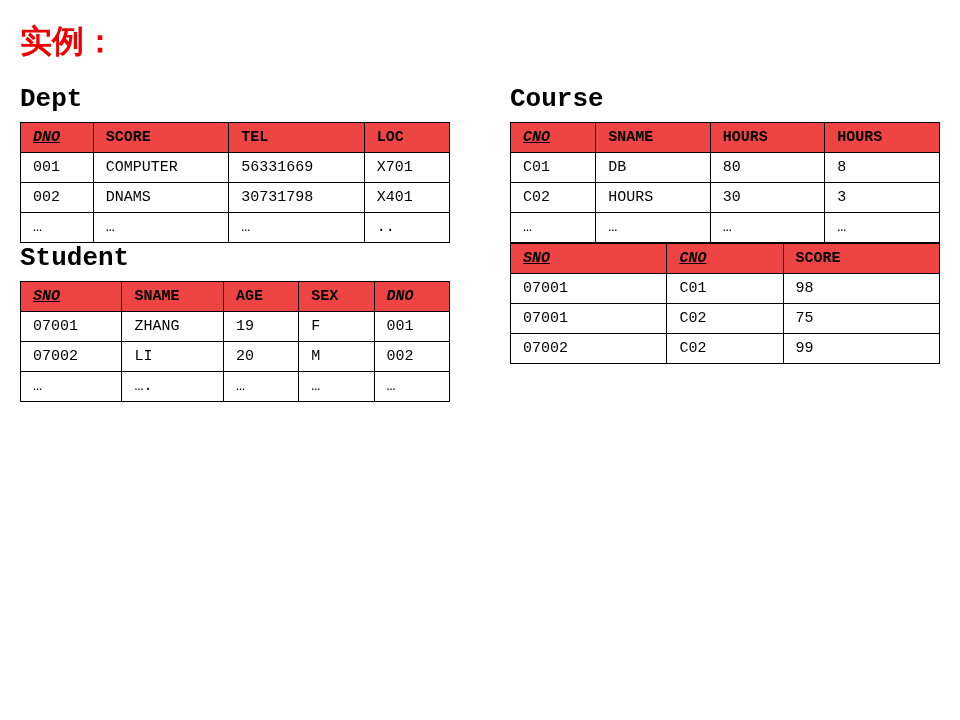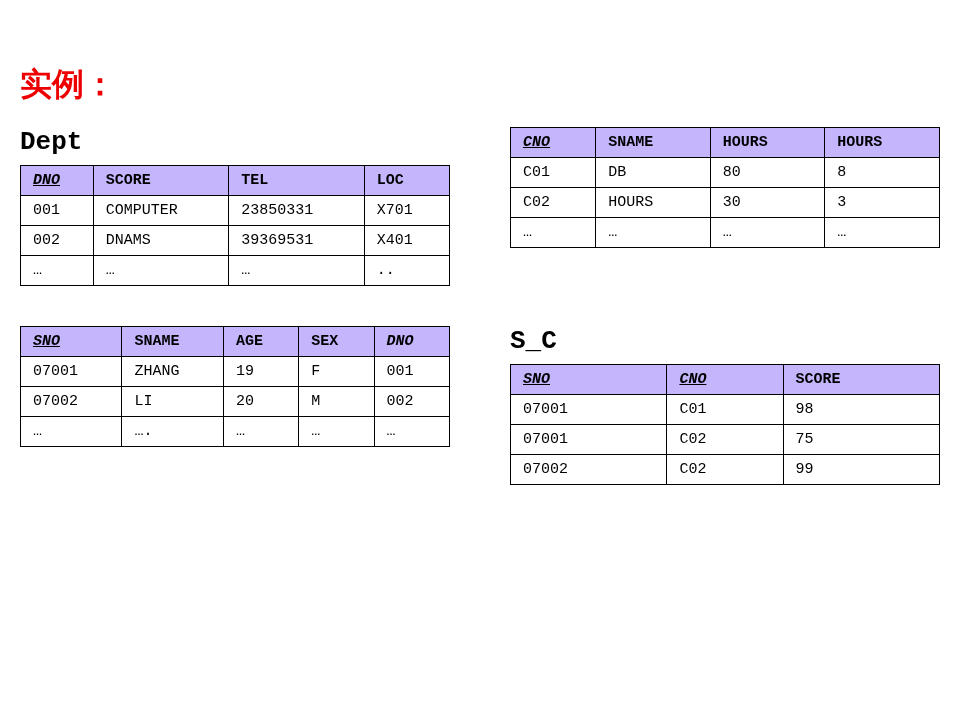--- a/index.html
+++ b/index.html
@@ -8,26 +8,24 @@
       font-family: 'Courier New', Courier, monospace;
       padding: 20px;
       width: 960px;
       min-height: 720px;
     }
     .page-title {
       color: #e00;
       font-size: 32px;
       font-weight: bold;
       margin-bottom: 20px;
-      margin-top: 43px;
     }
     .tables-row {
       display: flex;
       gap: 60px;
-      margin-bottom: 40px;
     }
     .table-section {
       flex: 1;
     }
     .table-label {
       font-size: 26px;
       font-weight: bold;
       margin-bottom: 8px;
       font-family: 'Courier New', Courier, monospace;
     }
@@ -41,21 +39,21 @@
       font-size: 15px;
       font-family: 'Courier New', Courier, monospace;
       white-space: nowrap;
     }
     .pk {
       text-decoration: underline;
       font-style: italic;
     }
     .header-row td {
       font-weight: bold;
-      background: #c4b5fd;
+      background: #ef4444;
     }
   </style>
 </head>
 <body>
 
 <div class="page-title">实例：</div>
 
 <div class="tables-row">
 
   <div class="table-section">
@@ -64,40 +62,41 @@
       <tbody>
           <tr class="header-row">
         <td><span class="pk">DNO</span></td>
         <td>SCORE</td>
         <td>TEL</td>
         <td>LOC</td>
       </tr>
       <tr>
         <td>001</td>
         <td>COMPUTER</td>
-        <td>23850331</td>
+        <td>56331669</td>
         <td>X701</td>
       </tr>
       <tr>
         <td>002</td>
         <td>DNAMS</td>
-        <td>39369531</td>
+        <td>30731798</td>
         <td>X401</td>
       </tr>
       <tr>
         <td>…</td>
         <td>…</td>
         <td>…</td>
         <td>..</td>
       </tr>
     </tbody>
       </table>
   </div>
 
   <div class="table-section">
+    <div class="table-label">Course</div>
     <table>
       <tbody>
           <tr class="header-row">
         <td><span class="pk">CNO</span></td>
         <td>SNAME</td>
         <td>HOURS</td>
         <td>HOURS</td>
       </tr>
       <tr>
         <td>C01</td>
@@ -118,20 +117,21 @@
         <td>…</td>
       </tr>
     </tbody>
       </table>
   </div>
 </div>
 
 <div class="tables-row">
 
   <div class="table-section">
+    <div class="table-label">Student</div>
     <table>
       <tbody>
           <tr class="header-row">
         <td><span class="pk">SNO</span></td>
         <td>SNAME</td>
         <td>AGE</td>
         <td>SEX</td>
         <td><span style="font-style:italic">DNO</span></td>
       </tr>
       <tr>
@@ -153,21 +153,20 @@
         <td>….</td>
         <td>…</td>
         <td>…</td>
         <td>…</td>
       </tr>
     </tbody>
       </table>
   </div>
 
   <div class="table-section">
-    <div class="table-label">S_C</div>
     <table>
       <tbody>
           <tr class="header-row">
         <td><span class="pk">SNO</span></td>
         <td><span class="pk">CNO</span></td>
         <td>SCORE</td>
       </tr>
       <tr>
         <td>07001</td>
         <td>C01</td>

